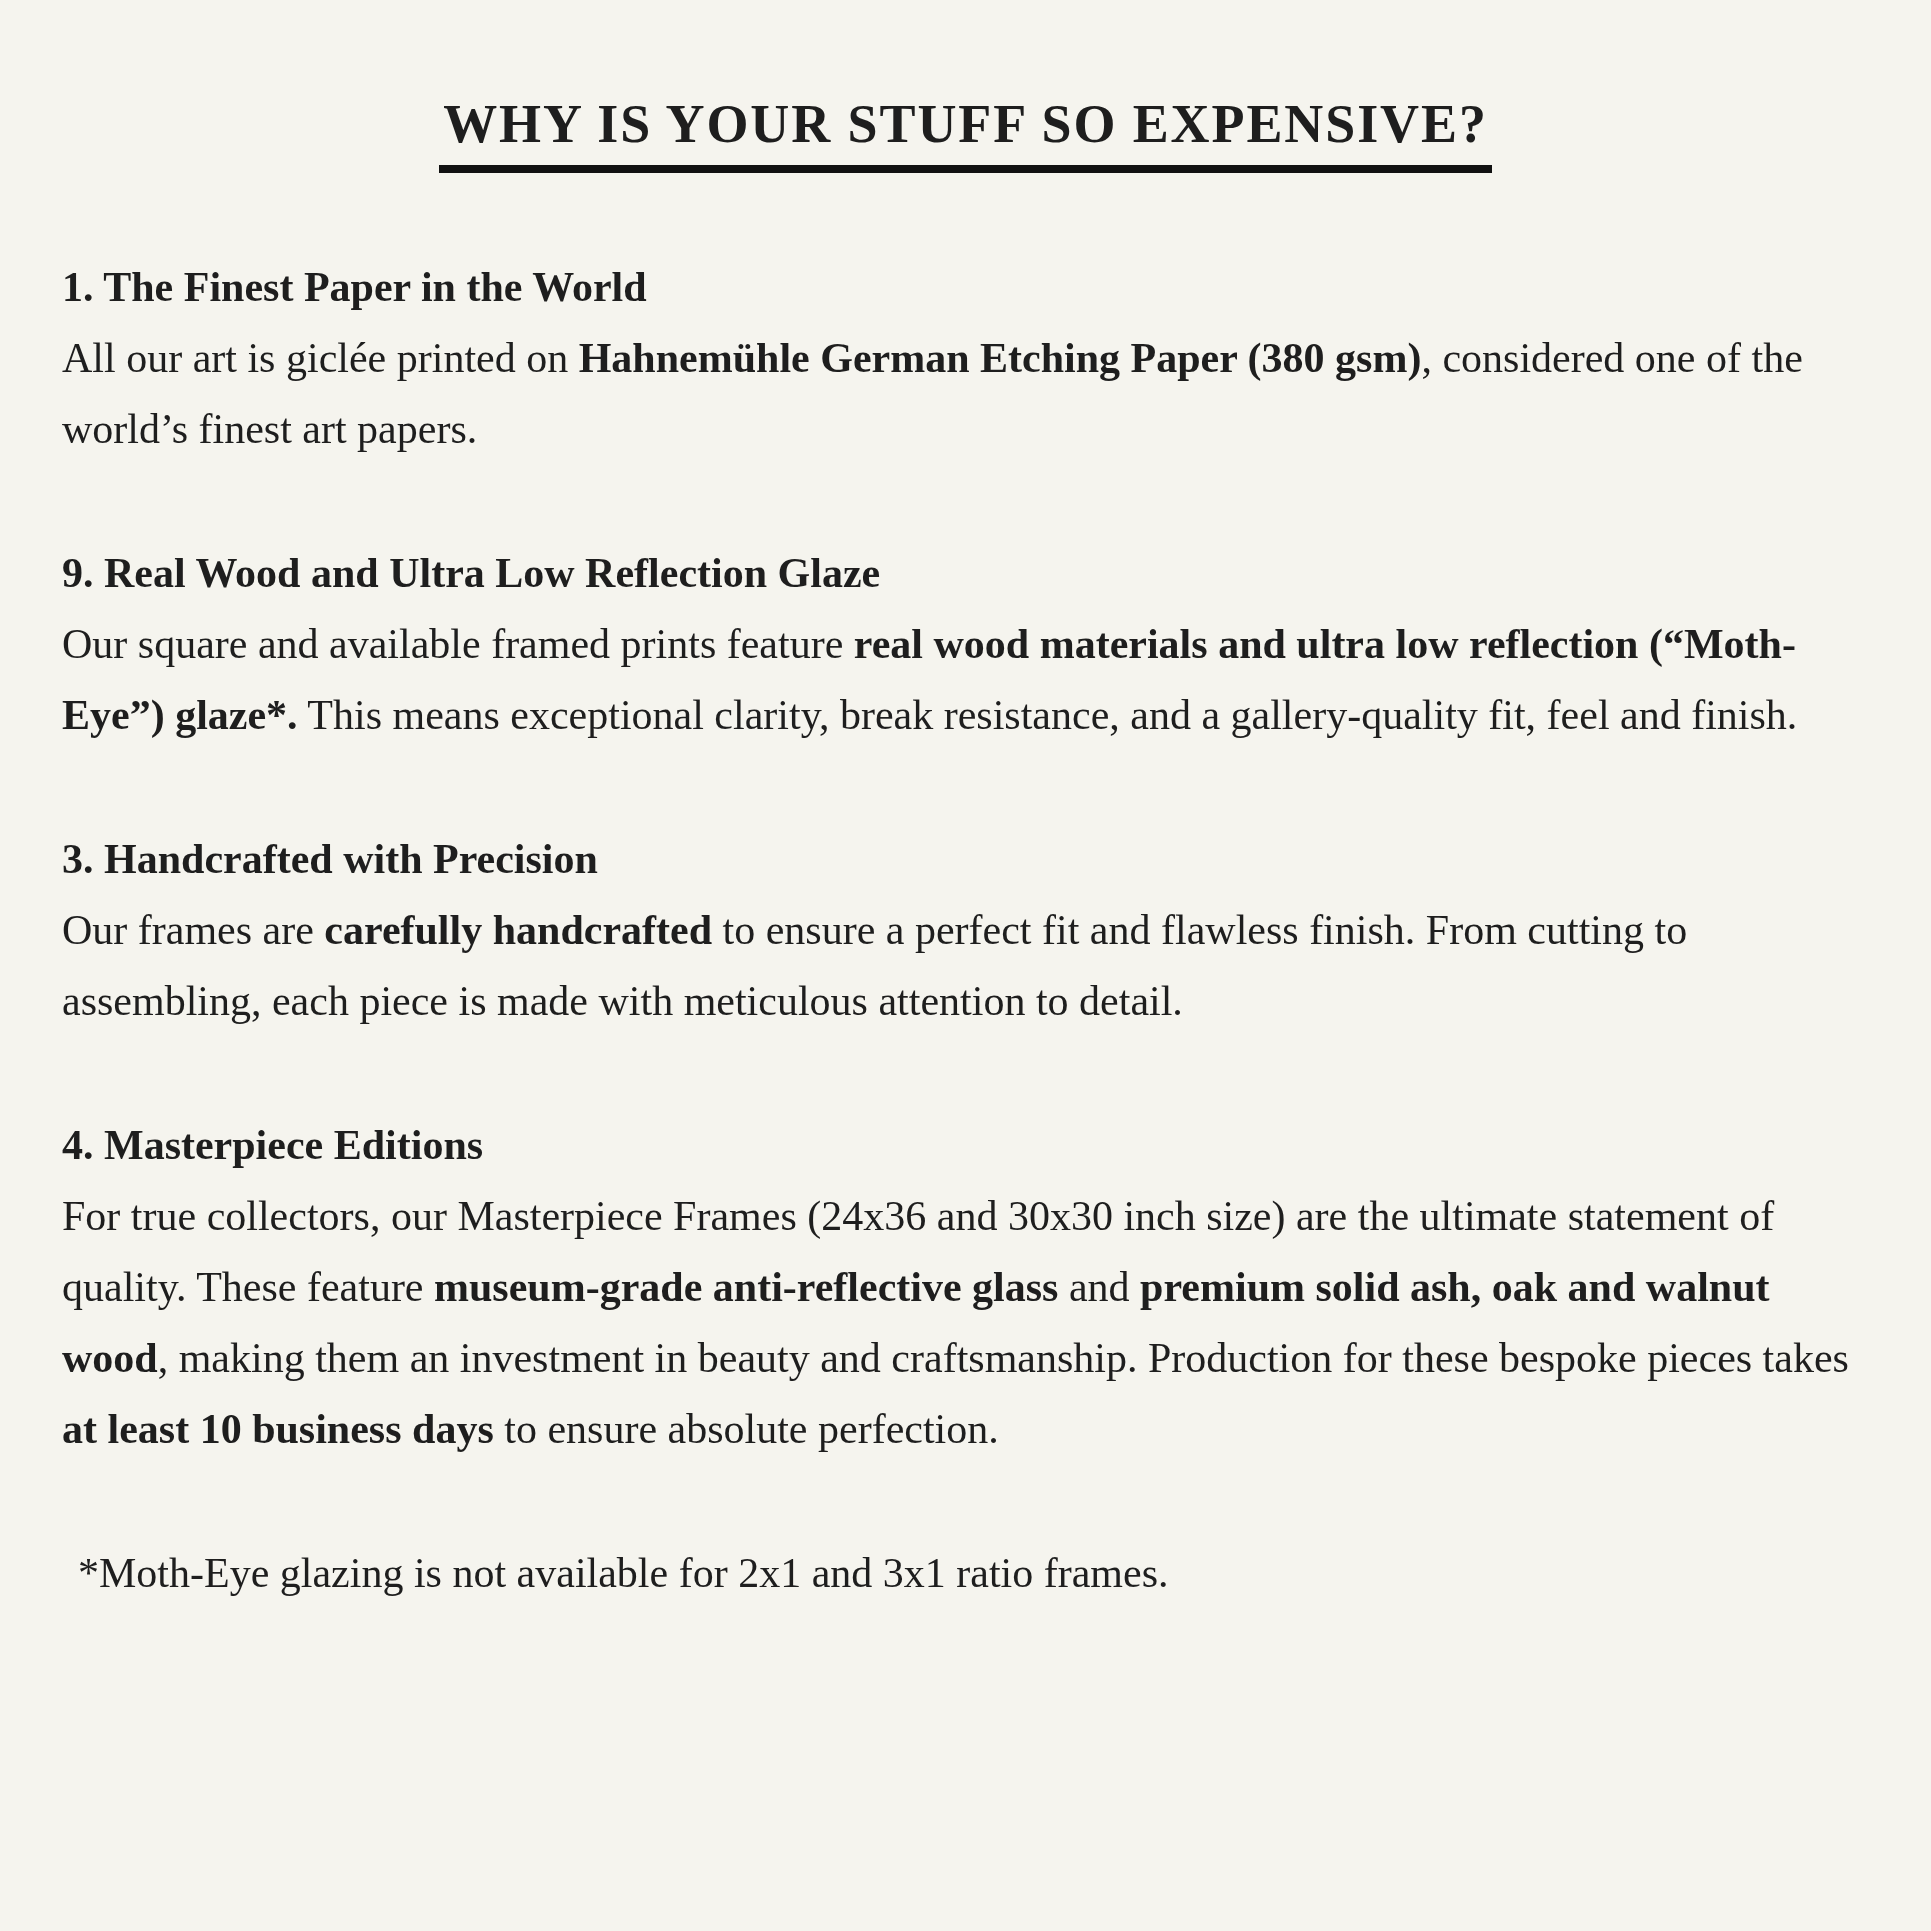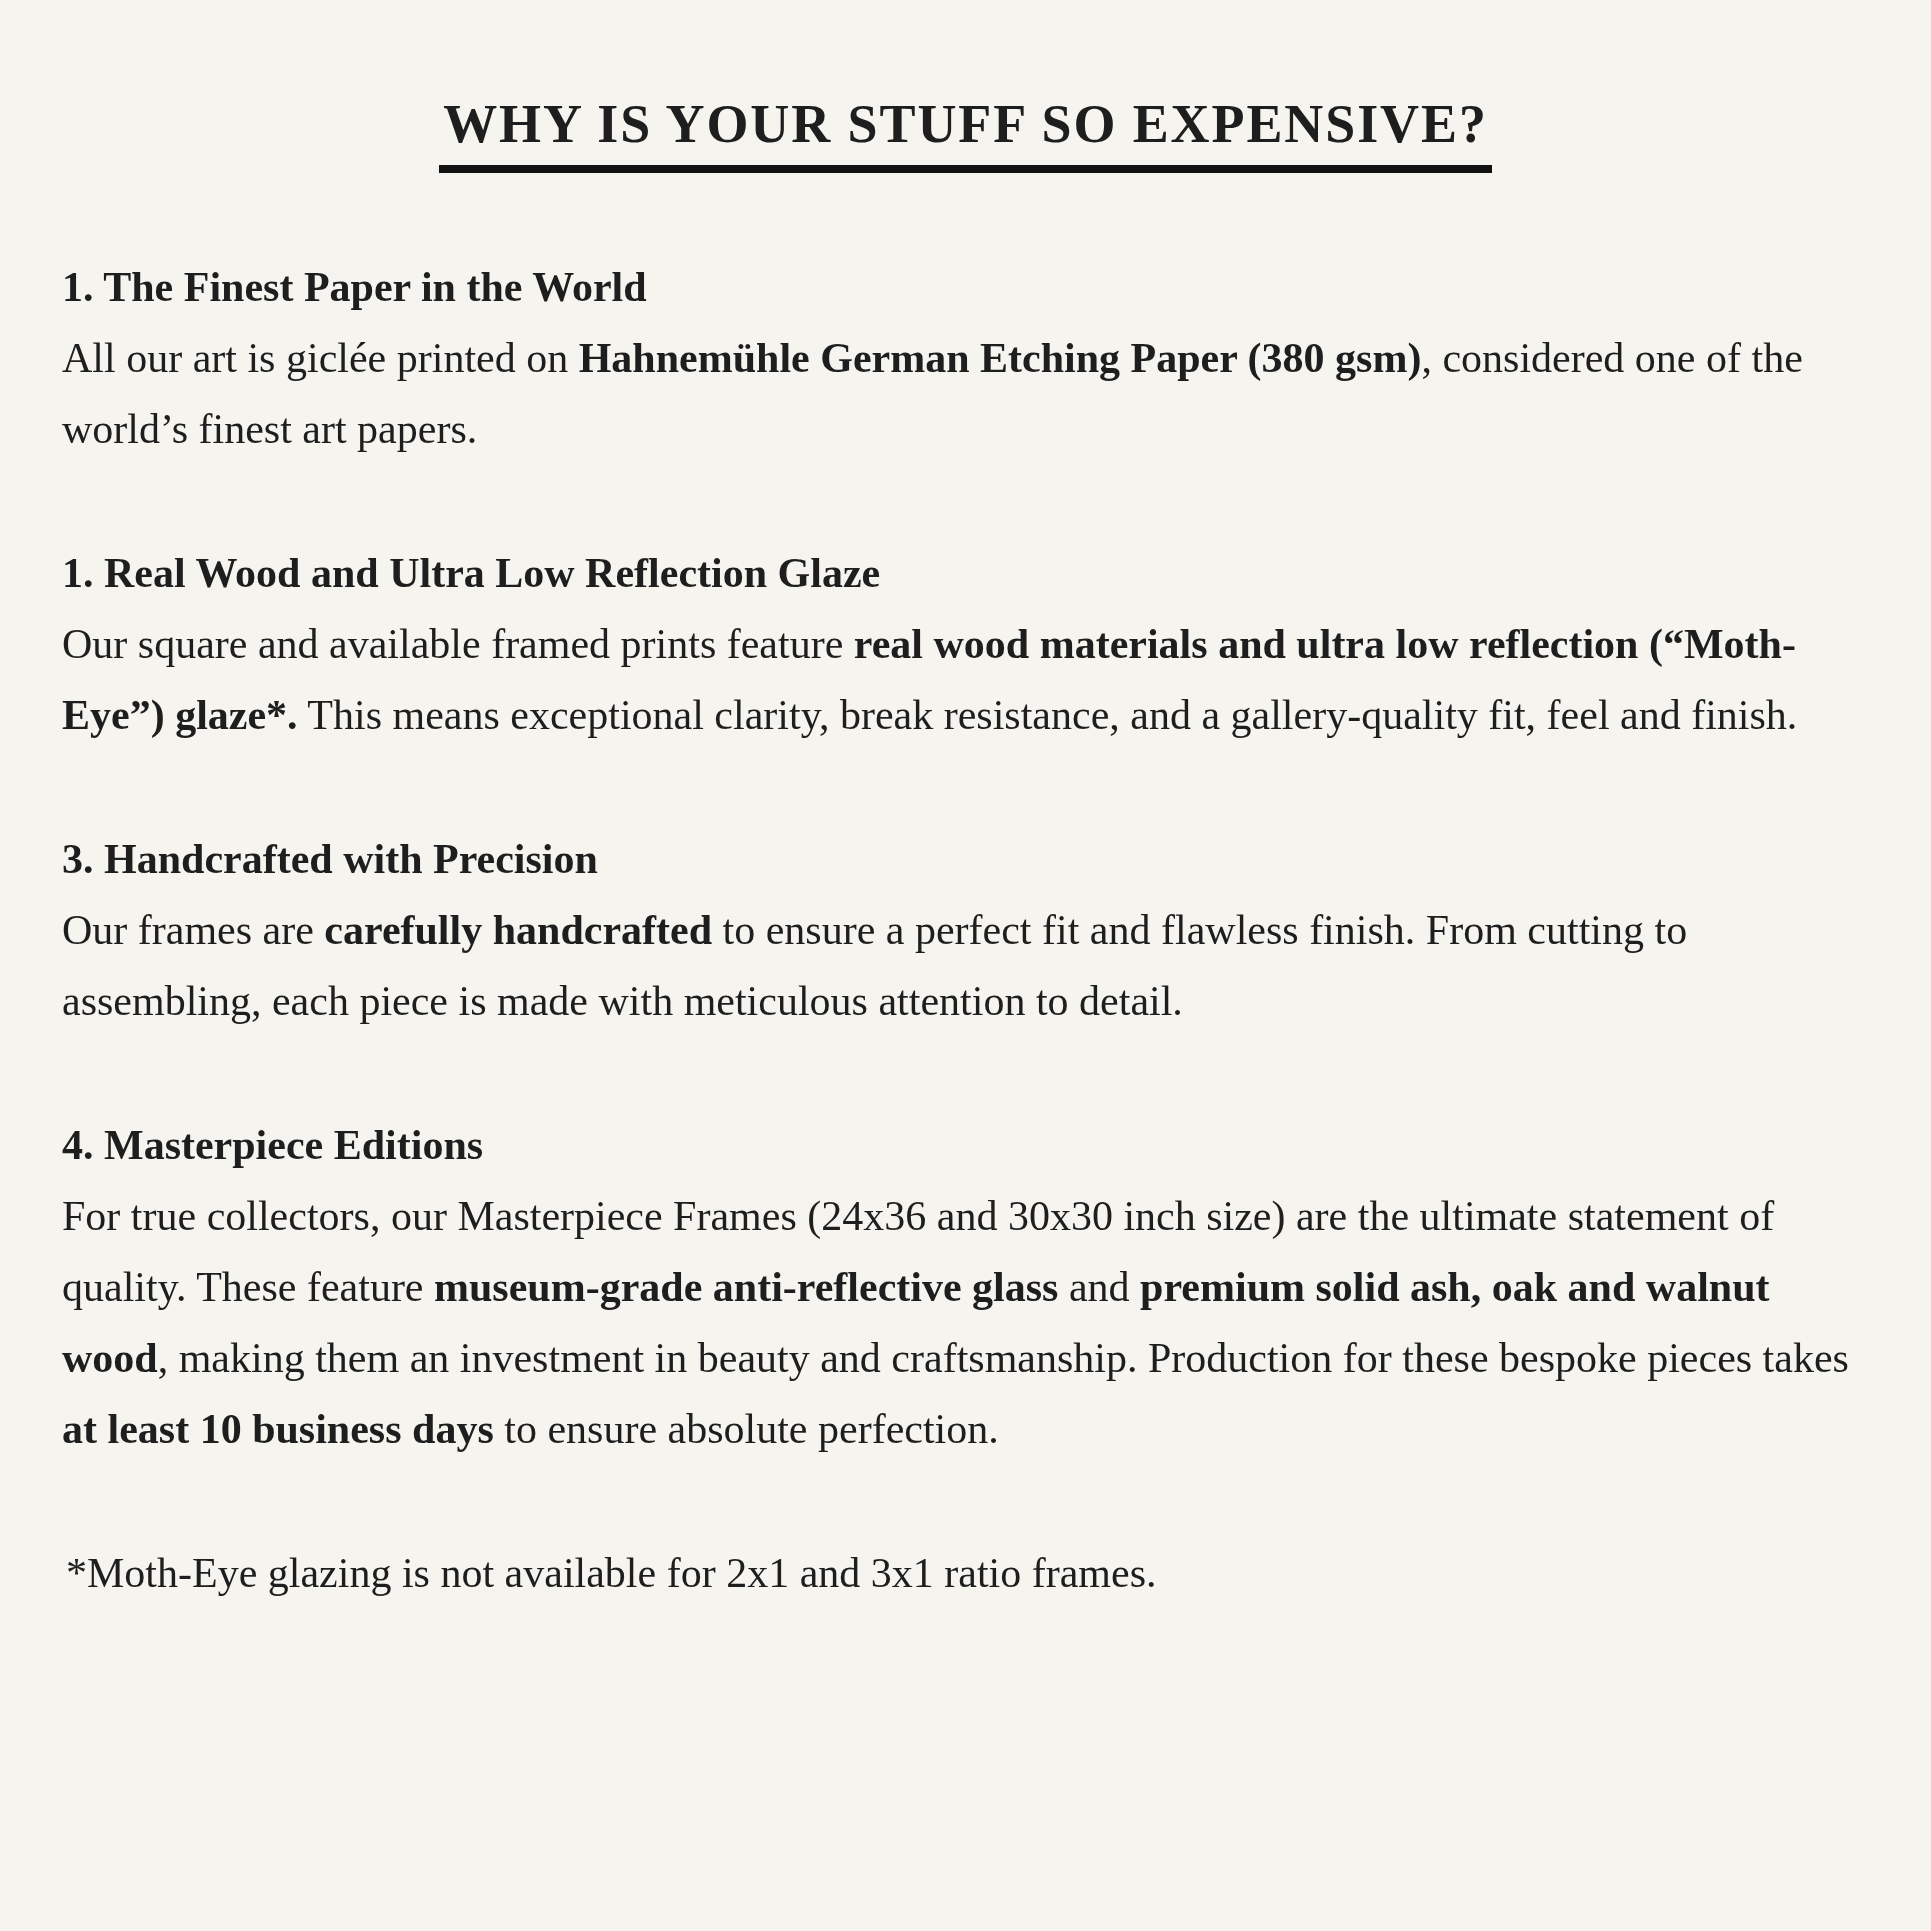--- a/index.html
+++ b/index.html
@@ -40,39 +40,39 @@
   p{margin:0;}
   .intro{margin:0 0 39px;}
   section{margin:0 0 73px;}
   h2{
     margin:0;
     font-size:42px;
     line-height:71px;
     font-weight:700;
   }
   strong{font-weight:700;}
-  .footnote{margin:4px;}
+  .footnote{margin:16px;}
 </style>
 </head>
 <body>
 
 <main>
 
   <header>
     <h1>WHY IS YOUR STUFF SO EXPENSIVE?</h1>
   </header>
 
 
   <section>
     <h2>1. The Finest Paper in the World</h2>
     <p><span>All our art is giclée printed on </span><strong>Hahnemühle German Etching Paper (380 gsm)</strong><span>, considered one of the world’s finest art papers.</span></p>
   </section>
 
   <section>
-    <h2>1. Real Wood and Ultra Low Reflection Glaze</h2>
+    <h2>9. Real Wood and Ultra Low Reflection Glaze</h2>
     <p><span>Our square and available framed prints feature </span><strong>real wood materials and ultra low reflection (“Moth-Eye”) glaze*.</strong><span> This means exceptional clarity, break resistance, and a gallery-quality fit, feel and finish.</span></p>
   </section>
 
   <section>
     <h2>3. Handcrafted with Precision</h2>
     <p><span>Our frames are </span><strong>carefully handcrafted</strong><span> to ensure a perfect fit and flawless finish. From cutting to assembling, each piece is made with meticulous attention to detail.</span></p>
   </section>
 
   <section>
     <h2>4. Masterpiece Editions</h2>

